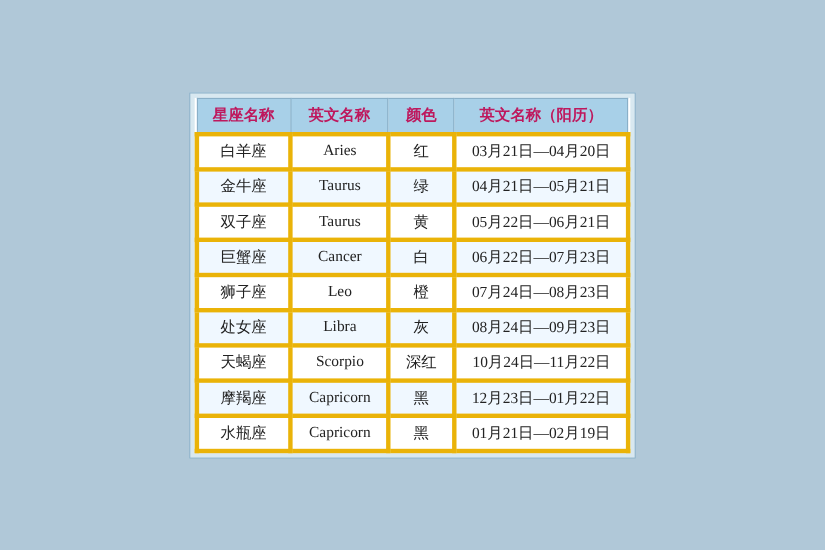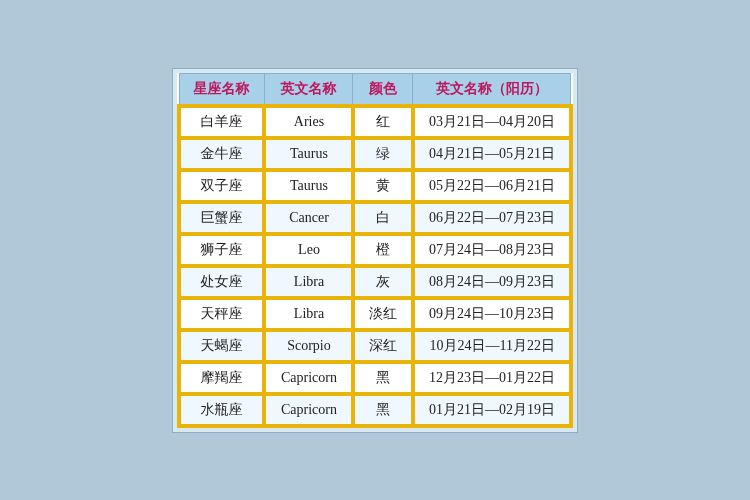--- a/index.html
+++ b/index.html
@@ -121,26 +121,20 @@
           <td>橙</td>
           <td>07月24日—08月23日</td>
         </tr>
         <tr>
           <td>处女座</td>
           <td>Libra</td>
           <td>灰</td>
           <td>08月24日—09月23日</td>
         </tr>
         <tr>
-          <td>天秤座</td>
-          <td>Libra</td>
-          <td>淡红</td>
-          <td>09月24日—10月23日</td>
-        </tr>
-        <tr>
           <td>天蝎座</td>
           <td>Scorpio</td>
           <td>深红</td>
           <td>10月24日—11月22日</td>
         </tr>
         <tr>
           <td>摩羯座</td>
           <td>Capricorn</td>
           <td>黑</td>
           <td>12月23日—01月22日</td>

